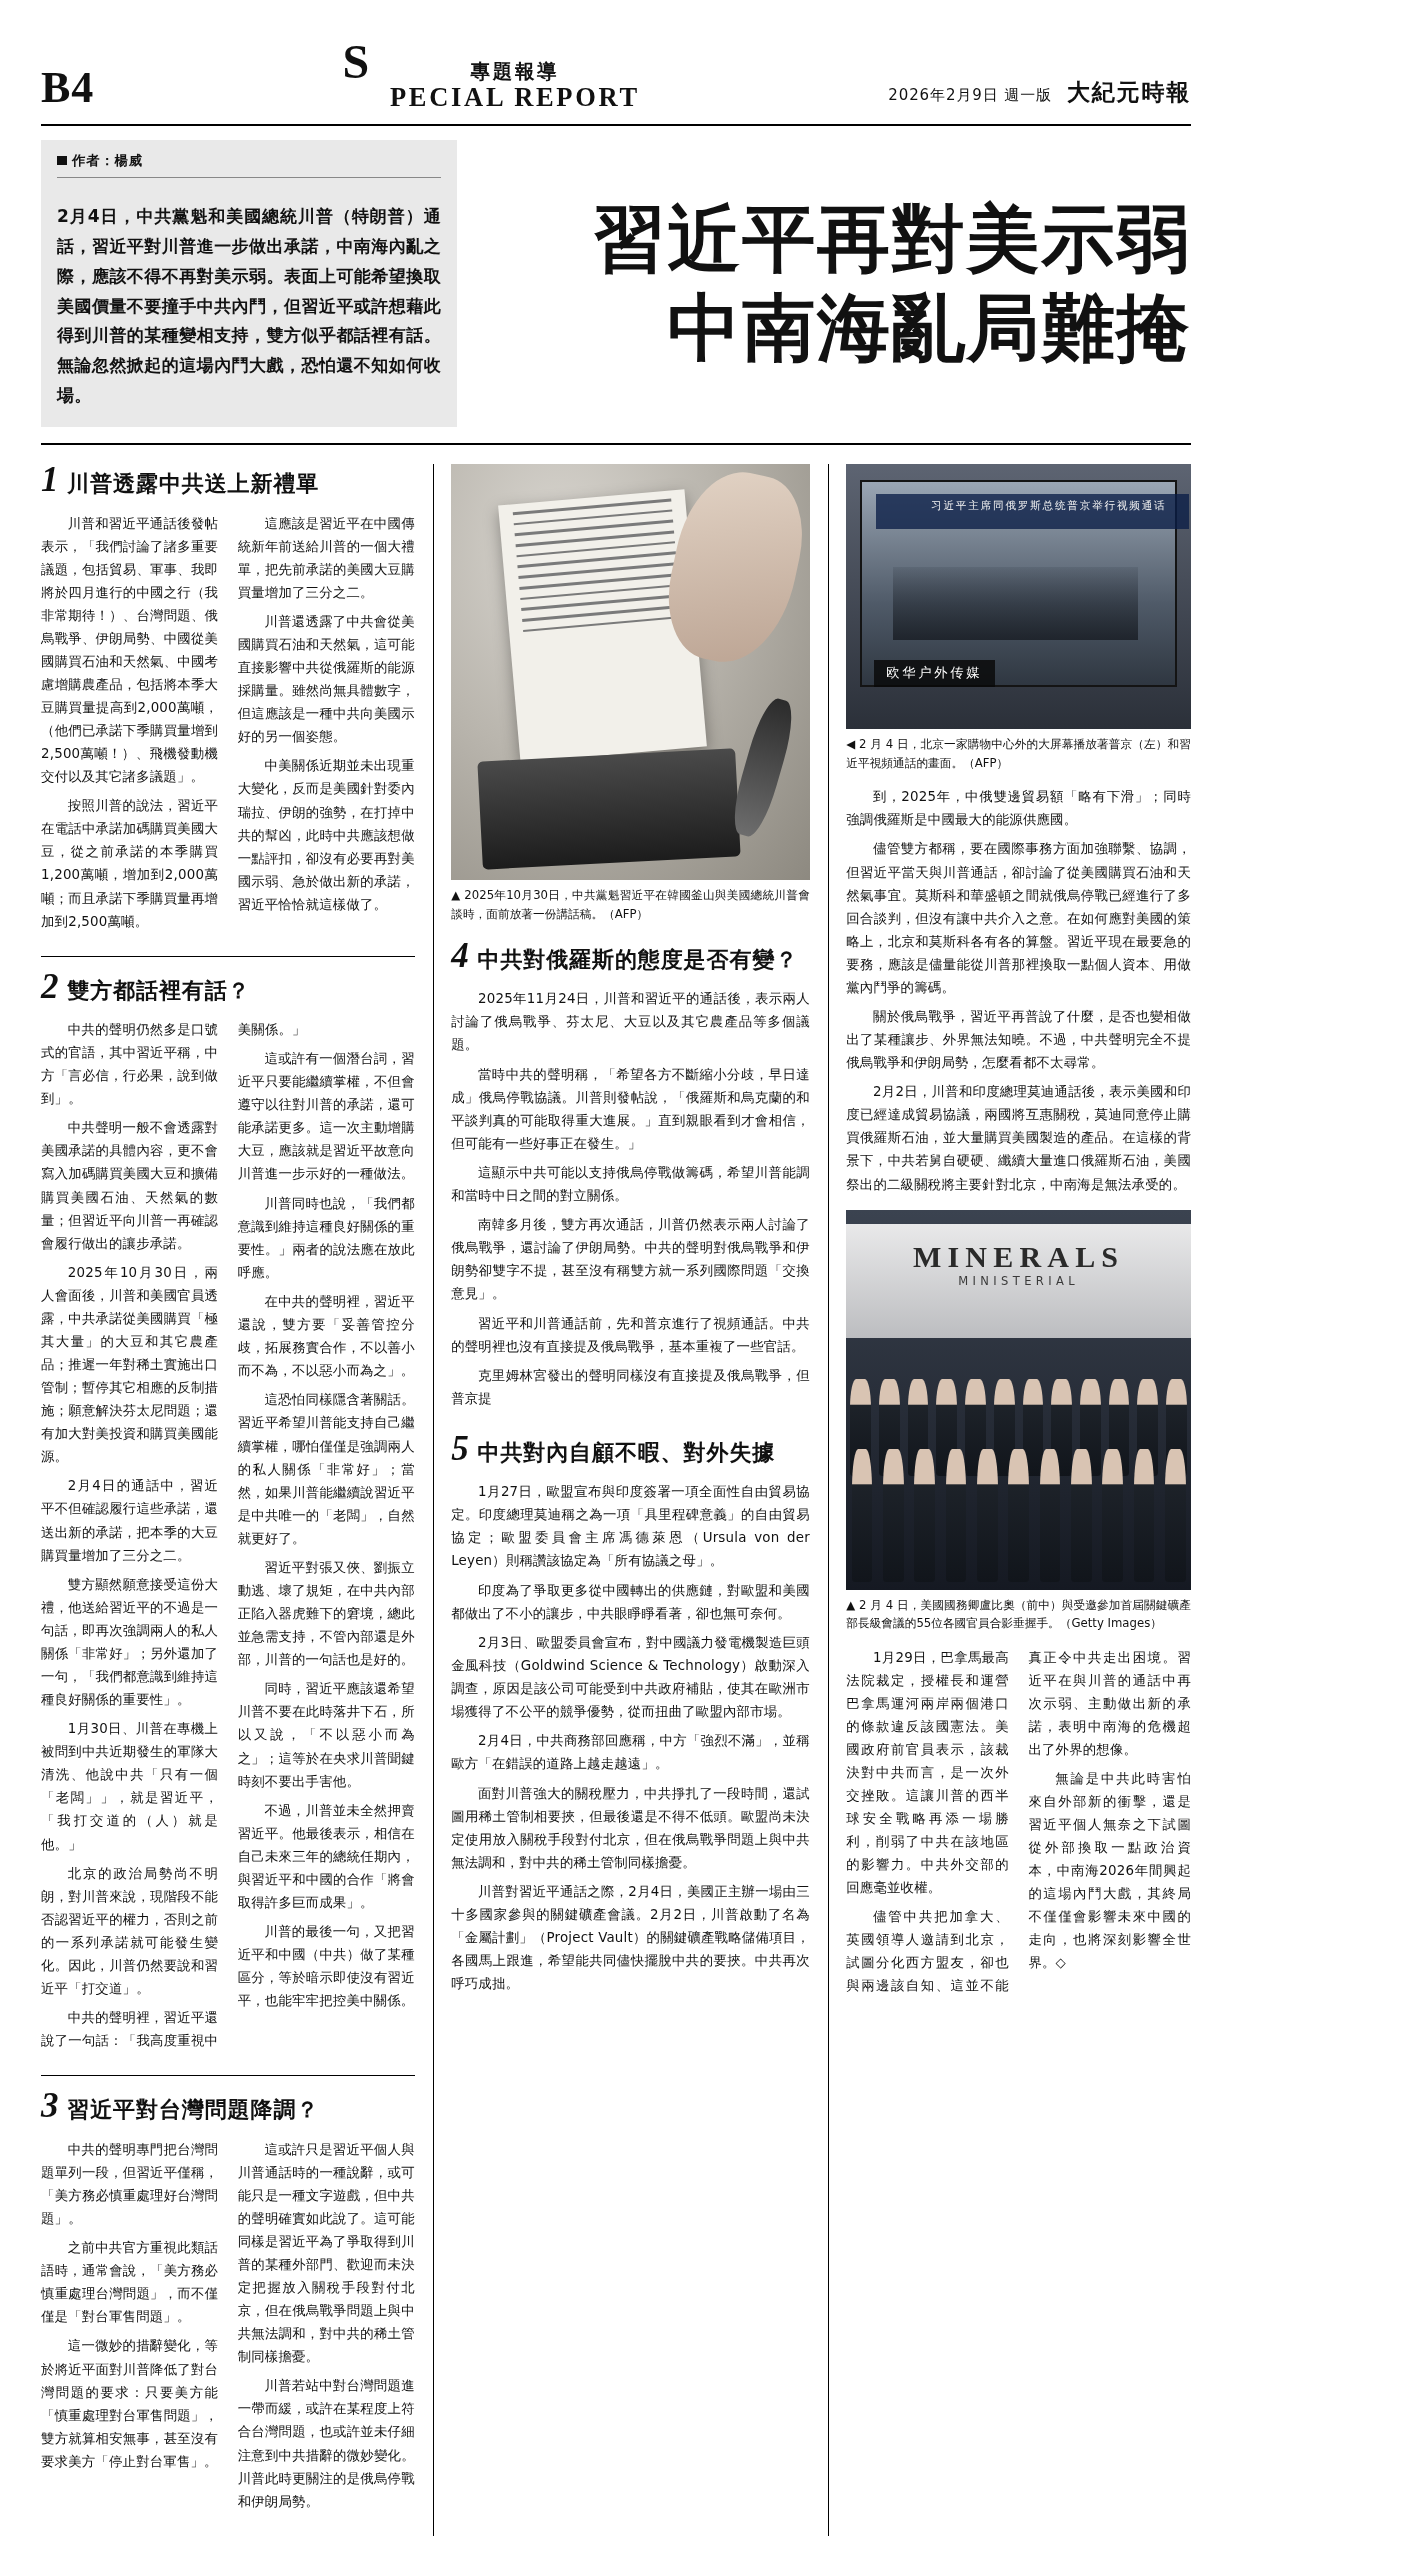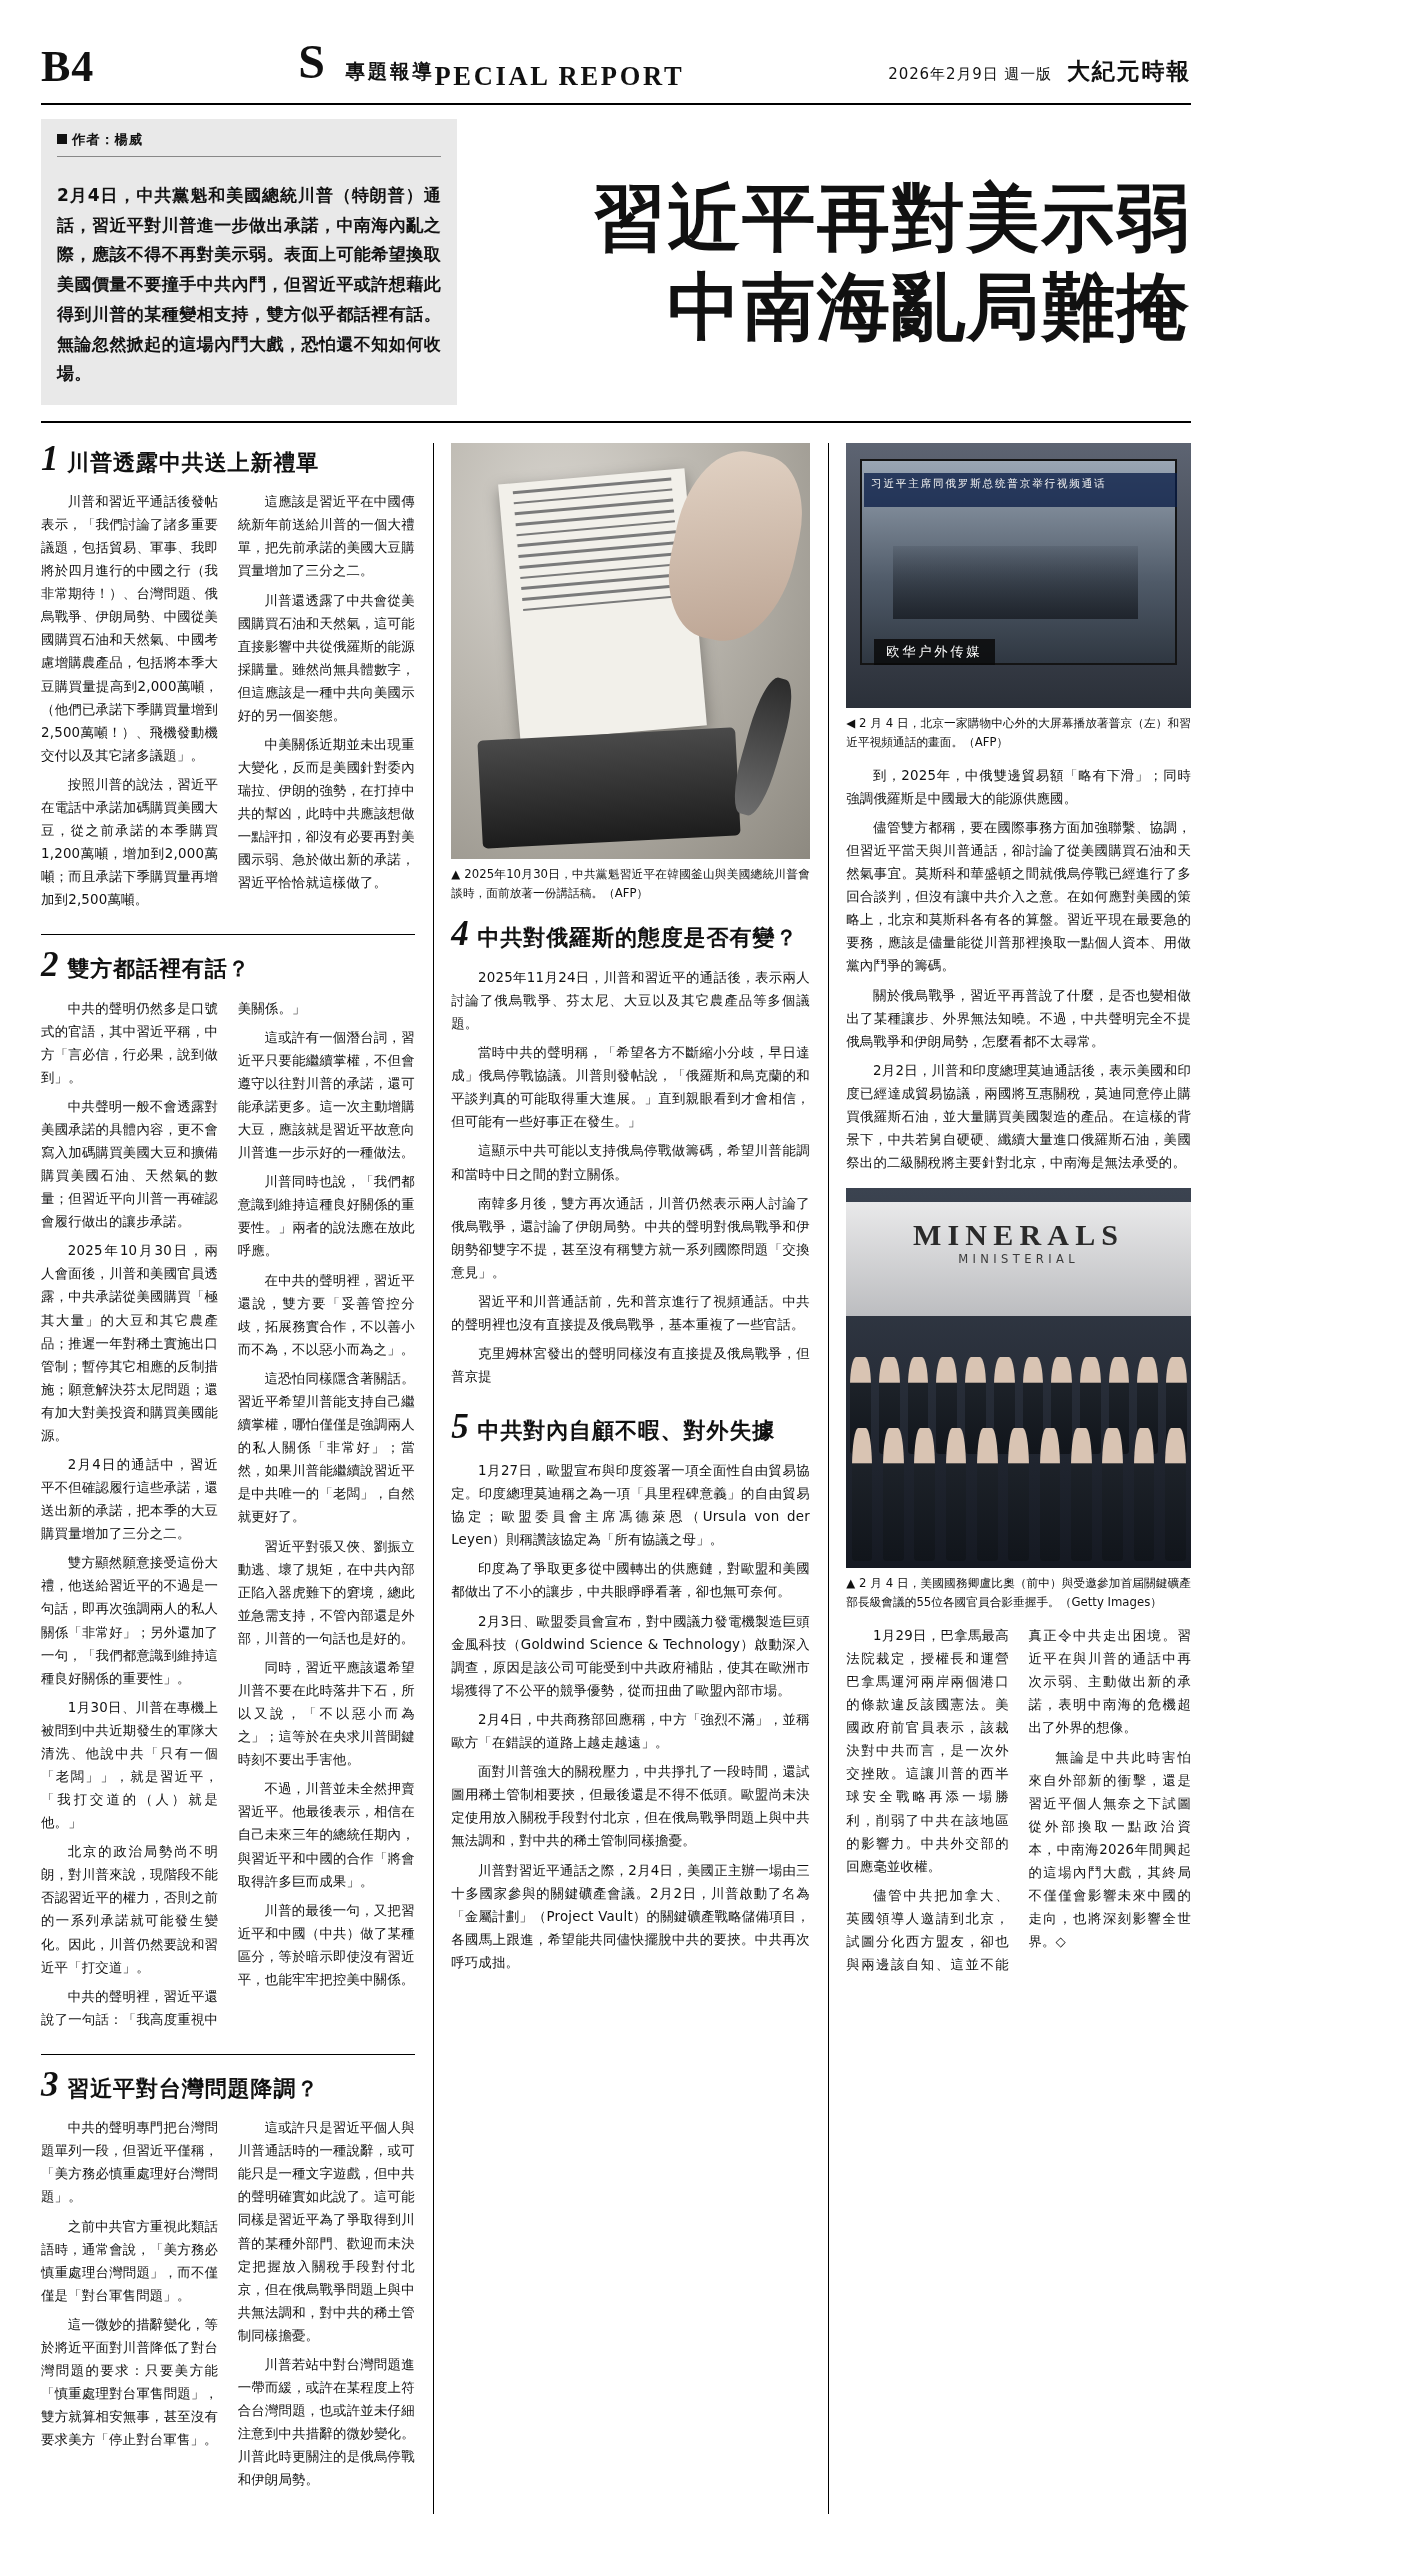--- a/index.html
+++ b/index.html
@@ -45,22 +45,22 @@
     justify-content: center;
   }
   .mc-sr {
     font-family: "Liberation Serif", serif;
     font-size: 26.5px;
     font-weight: 700;
     letter-spacing: 2.7px;
   }
   .mc-stack {
     display: flex;
-    flex-direction: row;
-    align-items: flex-start;
+    flex-direction: column;
+    align-items: center;
     margin-left: 18px;
   }
   .mc-zh {
     font-size: 19.5px;
     font-weight: 700;
     letter-spacing: 2.7px;
     line-height: 1.1;
   }
   .masthead-right {
     text-align: right;
@@ -261,23 +261,24 @@
     background: linear-gradient(180deg,#5d6472 0%,#2b3039 100%);
   }
   .photo-tv .screen {
     position: absolute;
     left: 4%; top: 6%;
     width: 92%; height: 78%;
     background: linear-gradient(180deg,#9aa6b4 0%,#4f5a68 60%, #2f3741 100%);
     border: 2.7px solid #141414;
   }
   .photo-tv .chyron-top {
-    position: absolute; left: 2px; top: 6%;
+    position: absolute; left: 14px; top: 6%;
     width: 100%; height: 17%;
     background: rgba(10,30,70,.78);
+    padding-left: 48px;
   }
   .photo-tv .chyron-txt {
     color: #f3f3f3;
     font-size: 10.6px;
     letter-spacing: 1.8px;
     padding: 4.4px 7px;
     white-space: nowrap;
     overflow: hidden;
   }
   .photo-tv .chyron-bot {

